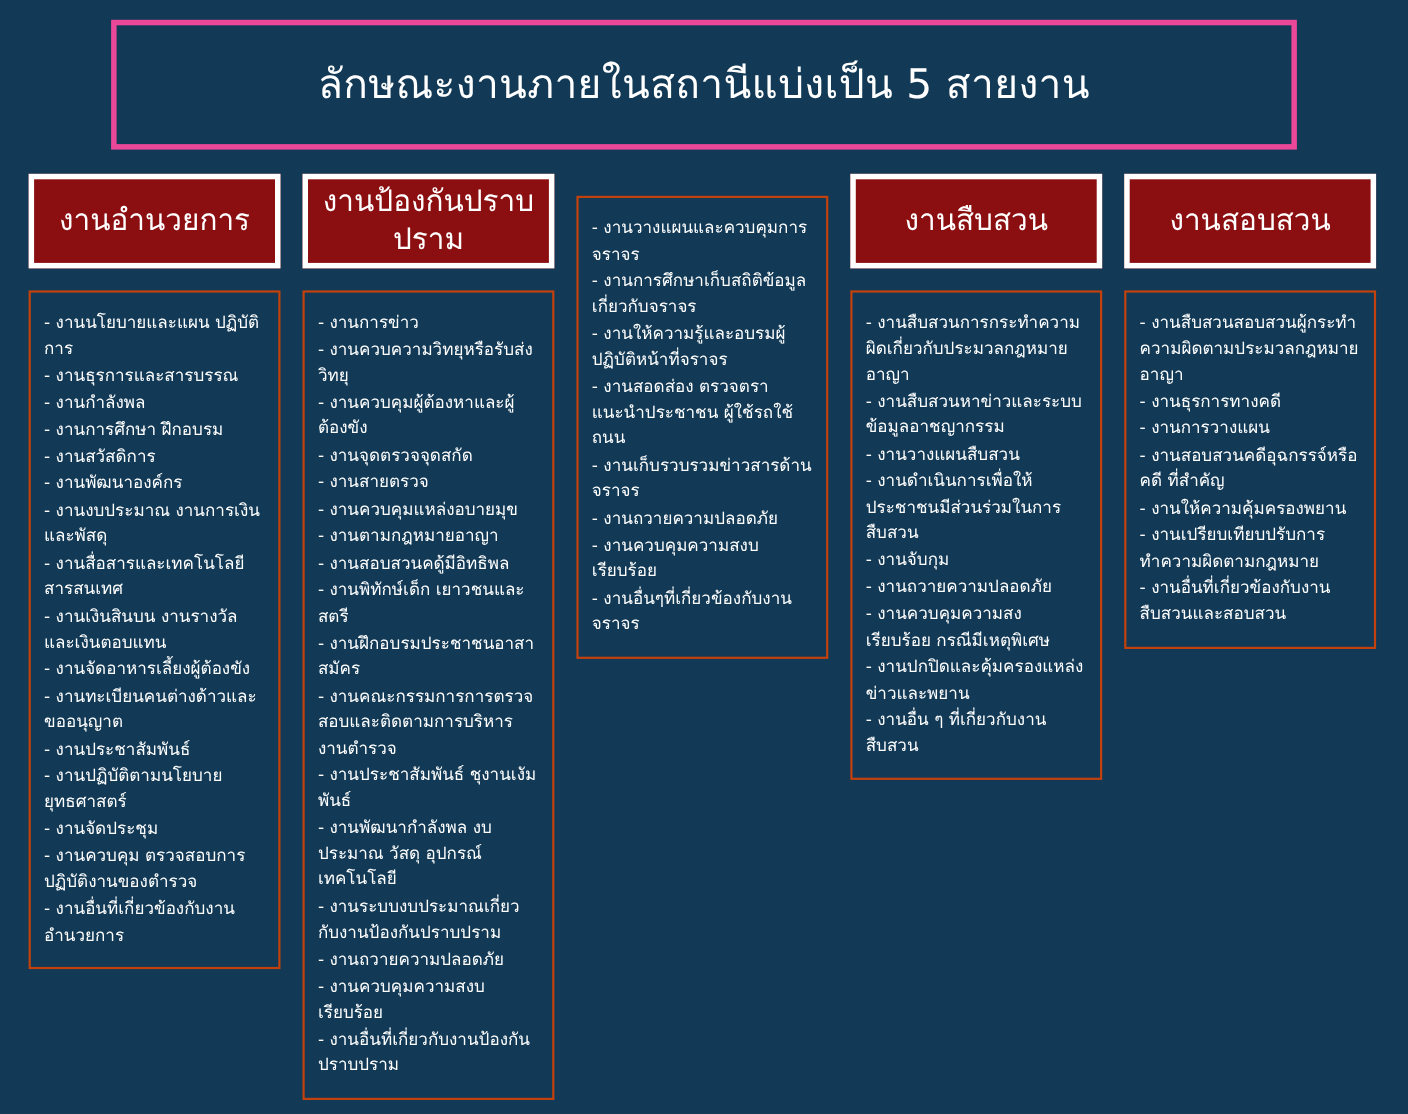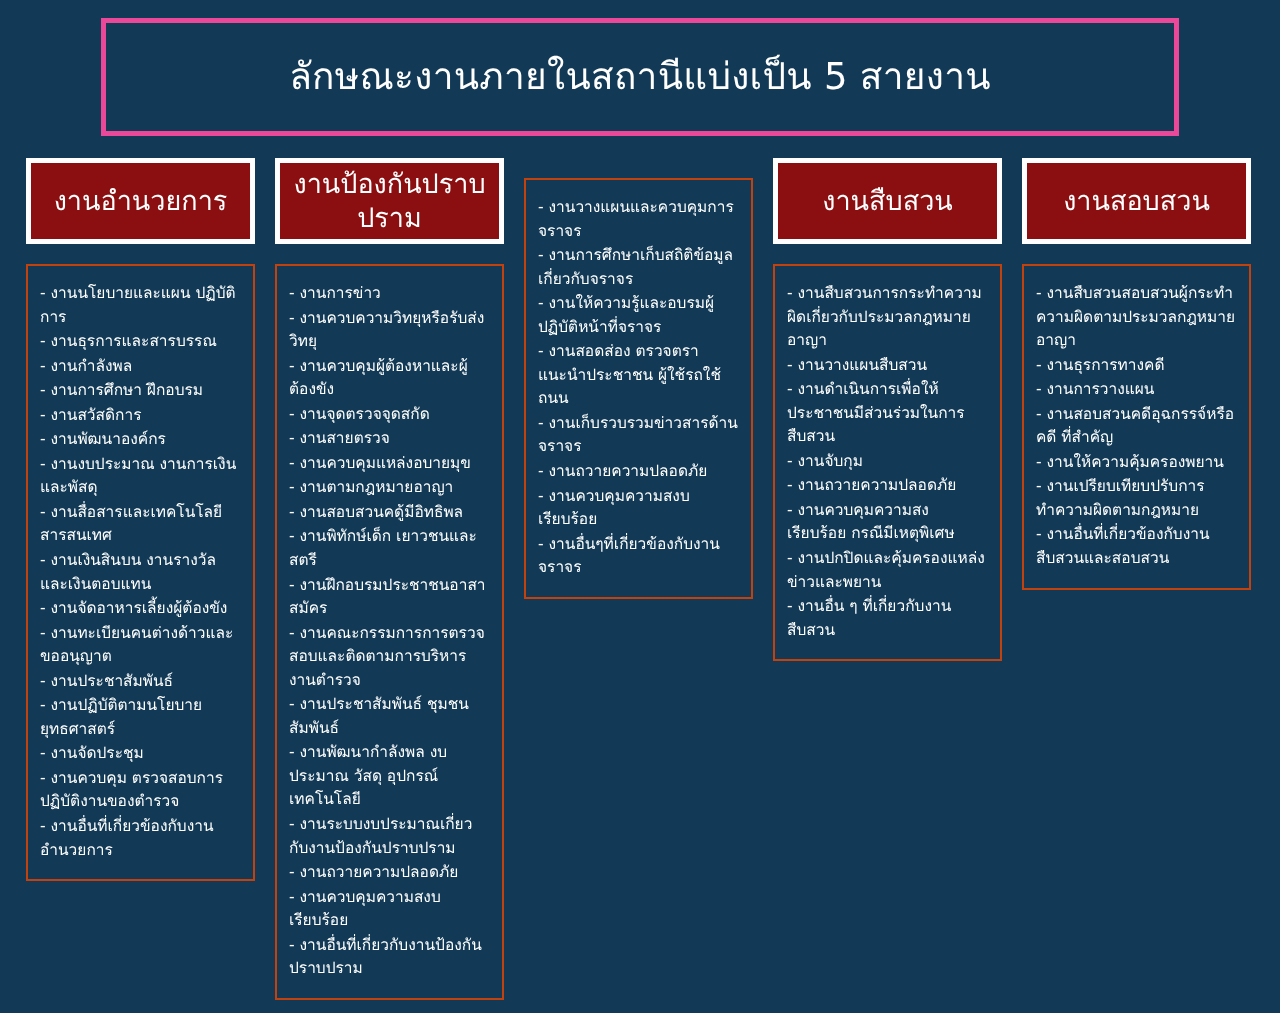--- a/index.html
+++ b/index.html
@@ -157,21 +157,21 @@
           <li>- งานควบความวิทยุหรือรับส่งวิทยุ</li>
           <li>- งานควบคุมผู้ต้องหาและผู้ต้องขัง</li>
           <li>- งานจุดตรวจจุดสกัด</li>
           <li>- งานสายตรวจ</li>
           <li>- งานควบคุมแหล่งอบายมุข</li>
           <li>- งานตามกฎหมายอาญา</li>
           <li>- งานสอบสวนคดู้มีอิทธิพล</li>
           <li>- งานพิทักษ์เด็ก เยาวชนและสตรี</li>
           <li>- งานฝึกอบรมประชาชนอาสาสมัคร</li>
           <li>- งานคณะกรรมการการตรวจสอบและติดตามการบริหารงานตำรวจ</li>
-          <li>- งานประชาสัมพันธ์ ชุมชนสัมพันธ์</li>
+          <li>- งานประชาสัมพันธ์ ชุงานเงัมพันธ์</li>
           <li>- งานพัฒนากำลังพล งบประมาณ วัสดุ อุปกรณ์ เทคโนโลยี</li>
           <li>- งานระบบงบประมาณเกี่ยวกับงานป้องกันปราบปราม</li>
           <li>- งานถวายความปลอดภัย</li>
           <li>- งานควบคุมความสงบเรียบร้อย</li>
           <li>- งานอื่นที่เกี่ยวกับงานป้องกันปราบปราม</li>
         </ul>
       </div>
     </div>
 
     <div class="column">
@@ -189,20 +189,21 @@
       </div>
     </div>
 
     <div class="column">
       <div class="col-header">
         <span>งานสืบสวน</span>
       </div>
       <div class="col-body">
         <ul>
           <li>- งานสืบสวนการกระทำความผิดเกี่ยวกับประมวลกฎหมายอาญา</li>
+          <li>- งานสืบสวนหาข่าวและระบบข้อมูลอาชญากรรม</li>
           <li>- งานวางแผนสืบสวน</li>
           <li>- งานดำเนินการเพื่อให้ประชาชนมีส่วนร่วมในการสืบสวน</li>
           <li>- งานจับกุม</li>
           <li>- งานถวายความปลอดภัย</li>
           <li>- งานควบคุมความสงเรียบร้อย กรณีมีเหตุพิเศษ</li>
           <li>- งานปกปิดและคุ้มครองแหล่งข่าวและพยาน</li>
           <li>- งานอื่น ๆ ที่เกี่ยวกับงานสืบสวน</li>
         </ul>
       </div>
     </div>

